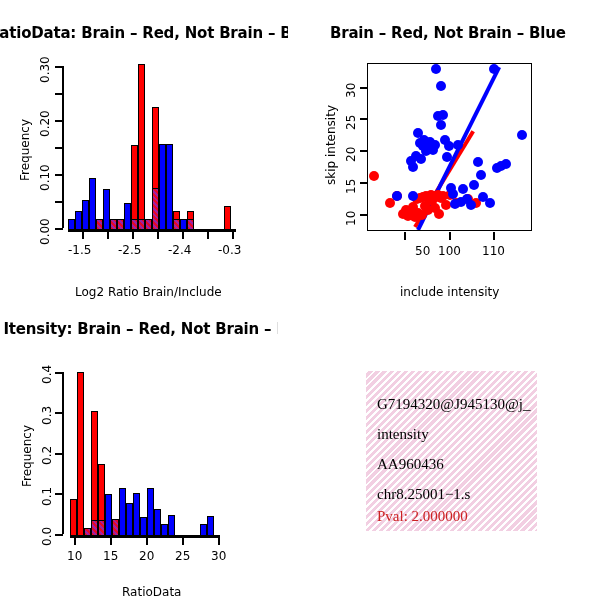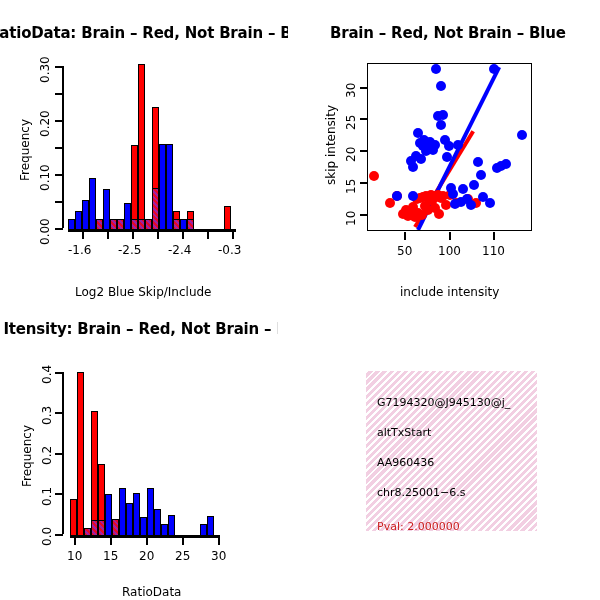--- a/index.html
+++ b/index.html
@@ -43,23 +43,23 @@
   .fit-red  { background:#ff0000; }
   .fit-blue { background:#0000ff; }
   .boxframe { position:absolute; box-sizing:border-box; border:1.6px solid #000; }
   .infobox {
     position:absolute; box-sizing:border-box;
     background-color:#f7dcea;
     background-image:repeating-linear-gradient(135deg,
        #ffffff 0 2px, #f2cfe2 2px 5px);
   }
   .info-line {
-    position:absolute; font-size:11px; color:#000; white-space:nowrap;
-  }
-  .info-pval { color:#cc2222;margin-top:12px; }
+    position:absolute; font-size:15px; color:#000; white-space:nowrap;font-family:Liberation Serif, serif;
+  }
+  .info-pval { color:#cc2222; }
   .clip { overflow:hidden; }
 </style>
 </head>
 <body>
 
 <div class="panel">
 
   <div class="title clip" style="left:-12px; top:24px; width:300px;">RatioData: Brain – Red, Not Brain – Blu</div>
 
   <div class="axis-line" style="left:62px; top:66px; width:2px; height:162px;"></div>
@@ -80,26 +80,26 @@
 
   <div class="axis-line" style="left:68px; top:230px; width:168px; height:2px;"></div>
   <div class="tickmark" style="left:82px; top:231px; width:2px; height:8px;"></div>
   <div class="tickmark" style="left:107px; top:231px; width:2px; height:8px;"></div>
   <div class="tickmark" style="left:132px; top:231px; width:2px; height:8px;"></div>
   <div class="tickmark" style="left:157px; top:231px; width:2px; height:8px;"></div>
   <div class="tickmark" style="left:182px; top:231px; width:2px; height:8px;"></div>
   <div class="tickmark" style="left:207px; top:231px; width:2px; height:8px;"></div>
   <div class="tickmark" style="left:232px; top:231px; width:2px; height:8px;"></div>
 
-  <div class="tick-label" style="left:68px; top:243px;">-1.6</div>
+  <div class="tick-label" style="left:68px; top:243px;">-1.5</div>
   <div class="tick-label" style="left:118px; top:243px;">-2.5</div>
   <div class="tick-label" style="left:168px; top:243px;">-2.4</div>
   <div class="tick-label" style="left:218px; top:243px;">-0.3</div>
 
-  <div class="axis-label" style="left:75px; top:285px;">Log2 Blue Skip/Include</div>
+  <div class="axis-label" style="left:75px; top:285px;">Log2 Ratio Brain/Include</div>
 
   <div class="bar bar-blue" style="left:68px;  top:219px; width:7px;  height:11px;"></div>
   <div class="bar bar-blue" style="left:75px;  top:211px; width:7px;  height:19px;"></div>
   <div class="bar bar-blue" style="left:82px;  top:200px; width:7px;  height:30px;"></div>
   <div class="bar bar-blue" style="left:89px;  top:178px; width:7px;  height:52px;"></div>
   <div class="bar bar-purple" style="left:96px;  top:219px; width:7px;  height:11px;"></div>
   <div class="bar bar-blue" style="left:103px; top:189px; width:7px;  height:41px;"></div>
   <div class="bar bar-purple" style="left:110px; top:219px; width:7px;  height:11px;"></div>
   <div class="bar bar-purple" style="left:117px; top:219px; width:7px;  height:11px;"></div>
   <div class="bar bar-purple" style="left:124px; top:219px; width:7px;  height:11px;"></div>
@@ -142,21 +142,21 @@
   <div class="vtick" style="left:344px; top:162px;">20</div>
   <div class="vtick" style="left:344px; top:194px;">15</div>
   <div class="vtick" style="left:344px; top:226px;">10</div>
 
   <div class="vlabel" style="left:324px; top:185px;">skip intensity</div>
 
   <div class="tickmark" style="left:404px; top:232px; width:2px; height:8px;"></div>
   <div class="tickmark" style="left:449px; top:232px; width:2px; height:8px;"></div>
   <div class="tickmark" style="left:493px; top:232px; width:2px; height:8px;"></div>
 
-  <div class="tick-label" style="left:397px; top:244px;">50</div>
+  <div class="tick-label" style="left:415px; top:244px;">50</div>
   <div class="tick-label" style="left:438px; top:244px;">100</div>
   <div class="tick-label" style="left:482px; top:244px;">110</div>
 
   <div class="axis-label" style="left:400px; top:285px;">include intensity</div>
 
   <div class="clip" style="position:absolute; left:368px; top:64px; width:163px; height:166px;">
 
     <div class="fitline fit-red" style="left:47px; top:161px; width:112px; transform:rotate(-58.7deg);"></div>
     <div class="fitline fit-blue" style="left:50px; top:164px; width:182px; transform:rotate(-63.5deg);"></div>
 
@@ -291,17 +291,17 @@
   <div class="bar bar-blue" style="left:161px; top:524px; width:7px; height:12px;"></div>
   <div class="bar bar-blue" style="left:168px; top:515px; width:7px; height:21px;"></div>
   <div class="bar bar-blue" style="left:200px; top:524px; width:7px; height:12px;"></div>
   <div class="bar bar-blue" style="left:207px; top:516px; width:7px; height:20px;"></div>
 
   <div class="axis-line" style="left:70px; top:535px; width:150px; height:2px;"></div>
 </div>
 
 <div class="infobox" style="left:366px; top:371px; width:171px; height:160px;">
   <div class="info-line clip" style="left:11px; top:25px;  width:158px;">G7194320@J945130@j_</div>
-  <div class="info-line" style="left:11px; top:55px;">altTxStart</div>
+  <div class="info-line" style="left:11px; top:55px;">intensity</div>
   <div class="info-line" style="left:11px; top:85px;">AA960436</div>
-  <div class="info-line" style="left:11px; top:115px;">chr8.25001−6.s</div>
+  <div class="info-line" style="left:11px; top:115px;">chr8.25001−1.s</div>
   <div class="info-line info-pval" style="left:11px; top:137px;">Pval: 2.000000</div>
 </div>
 
 </body></html>

